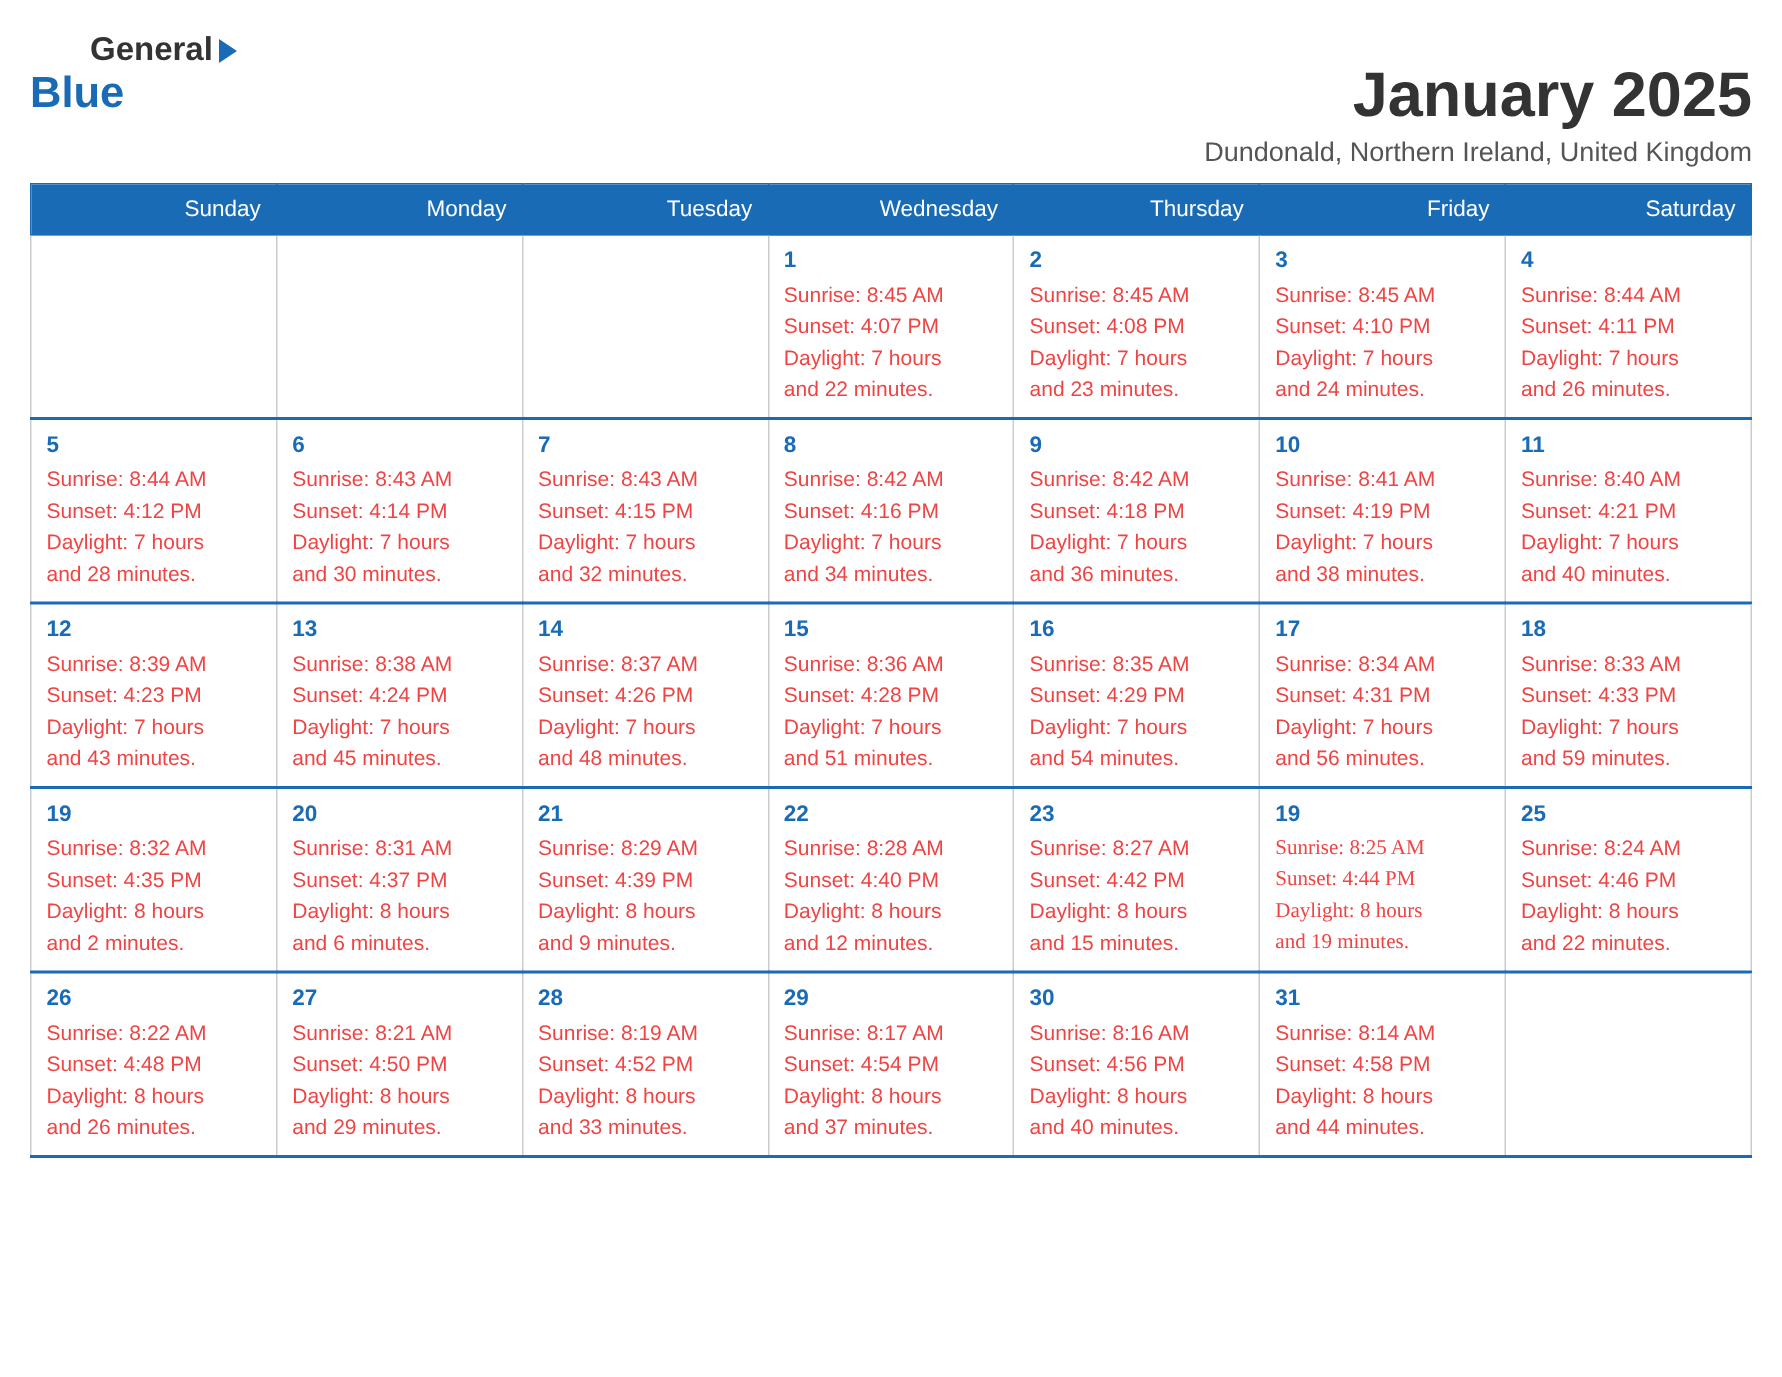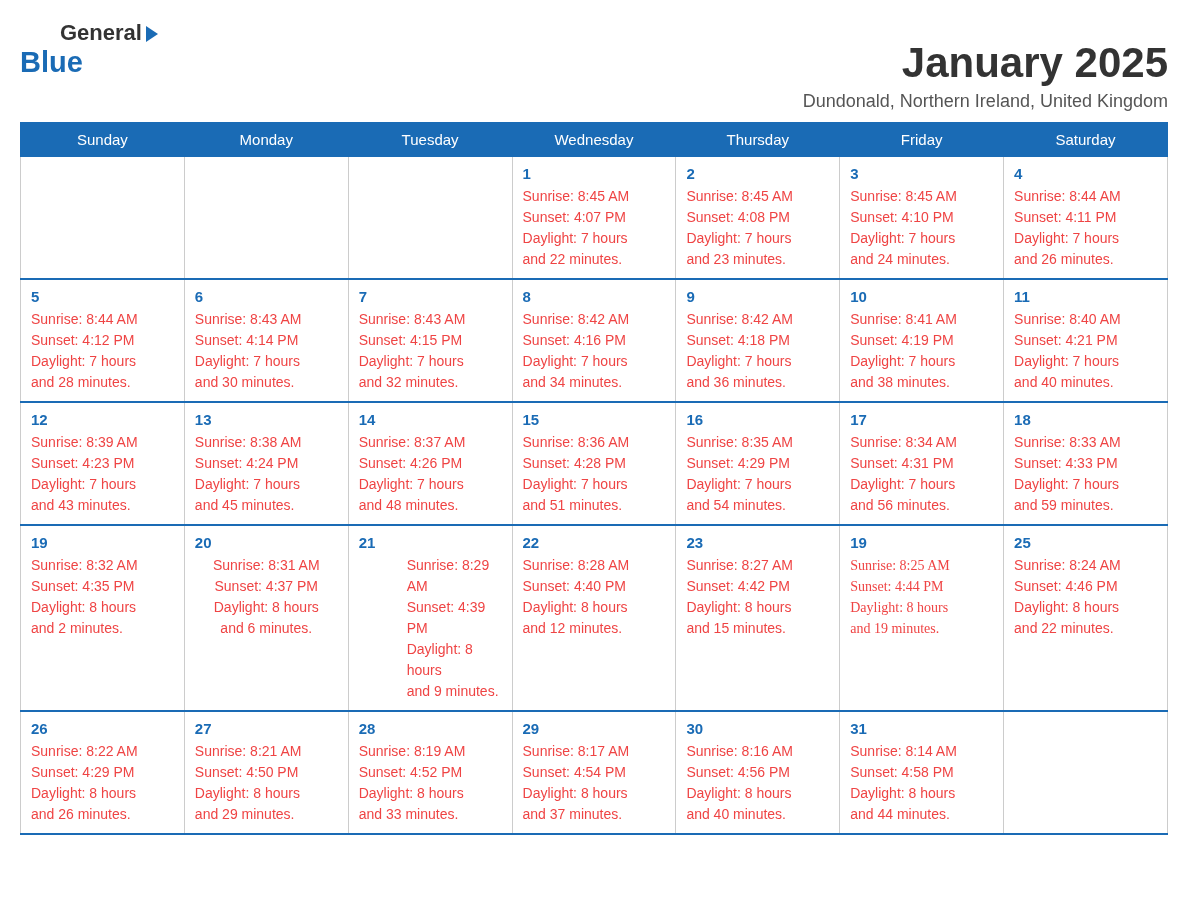--- a/index.html
+++ b/index.html
@@ -34,21 +34,21 @@
       width: 100%;
       border-collapse: collapse;
       margin-top: 10px;
     }
     .calendar thead tr th {
       background-color: #1a6bb5;
       color: #fff;
       font-size: 15px;
       font-weight: normal;
       padding: 8px 10px;
-      text-align: center;
+      text-align: right;
       border: 1px solid #1a6bb5;
     }
     .calendar tbody tr td {
       vertical-align: top;
       padding: 8px 10px;
       border: 1px solid #ccc;
       width: 14.28%;
       min-height: 100px;
       font-size: 13px;
       color: #333;
@@ -260,28 +260,28 @@
       <tr>
         <td>
           <span class="day-number">19</span>
           <div class="day-info" style="white-space: pre-line;">Sunrise: 8:32 AM
 Sunset: 4:35 PM
 Daylight: 8 hours
 and 2 minutes.</div>
         </td>
         <td>
           <span class="day-number">20</span>
-          <div class="day-info" style="white-space: pre-line; text-align: center;">Sunrise: 8:31 AM
+          <div class="day-info" style="white-space: pre-line;">Sunrise: 8:31 AM
 Sunset: 4:37 PM
 Daylight: 8 hours
 and 6 minutes.</div>
         </td>
         <td>
           <span class="day-number">21</span>
-          <div class="day-info" style="white-space: pre-line; margin-left: 48px;">Sunrise: 8:29 AM
+          <div class="day-info" style="white-space: pre-line;">Sunrise: 8:29 AM
 Sunset: 4:39 PM
 Daylight: 8 hours
 and 9 minutes.</div>
         </td>
         <td>
           <span class="day-number">22</span>
           <div class="day-info" style="white-space: pre-line;">Sunrise: 8:28 AM
 Sunset: 4:40 PM
 Daylight: 8 hours
 and 12 minutes.</div>
@@ -305,21 +305,21 @@
           <div class="day-info" style="white-space: pre-line;">Sunrise: 8:24 AM
 Sunset: 4:46 PM
 Daylight: 8 hours
 and 22 minutes.</div>
         </td>
       </tr>
       <tr>
         <td>
           <span class="day-number">26</span>
           <div class="day-info" style="white-space: pre-line;">Sunrise: 8:22 AM
-Sunset: 4:29 PM
+Sunset: 4:48 PM
 Daylight: 8 hours
 and 26 minutes.</div>
         </td>
         <td>
           <span class="day-number">27</span>
           <div class="day-info" style="white-space: pre-line;">Sunrise: 8:21 AM
 Sunset: 4:50 PM
 Daylight: 8 hours
 and 29 minutes.</div>
         </td>

